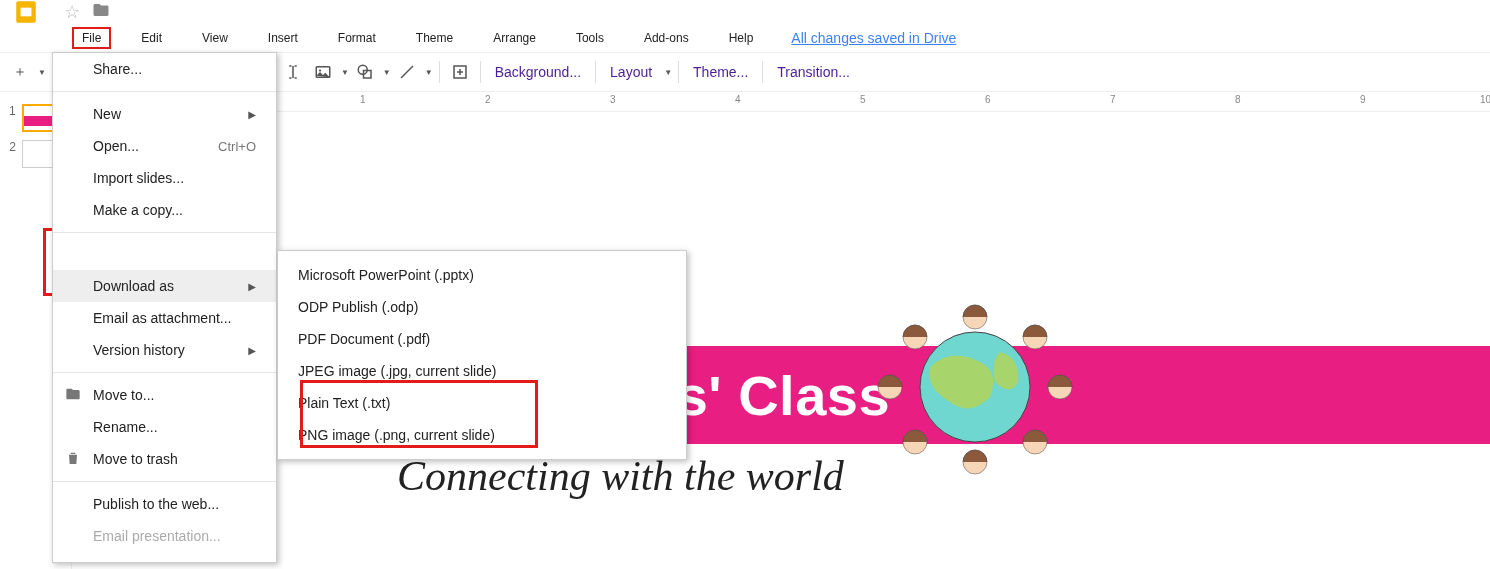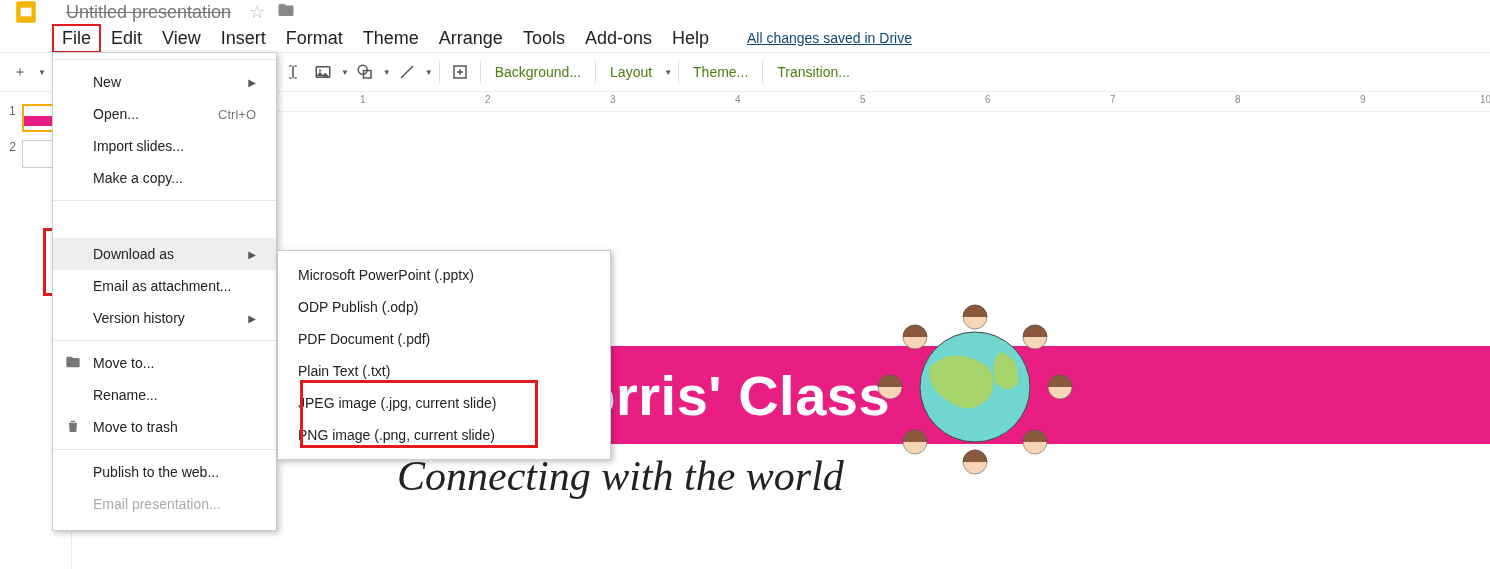--- a/index.html
+++ b/index.html
@@ -7,31 +7,31 @@
 
   
   .title-row { display: flex; align-items: center; height: 24px; padding-left: 6px; }
   .slides-logo { width: 40px; display:flex; align-items:center; justify-content:center; }
   .doc-title { font-size: 18px; color: #777; text-decoration: line-through; padding-left: 20px; }
   .title-star { margin-left: 18px; color: #bbb; font-size: 18px; }
   .title-folder { margin-left: 12px; color: #888; font-size: 18px; }
 
   
   .menubar { display:flex; align-items:center; height: 28px; padding-left: 52px; }
-  .menubar-item { padding: 4px 10px; font-size: 18px; color:#222; cursor: default; }
+  .menubar-item { padding: 4px 10px; font-size: 12px; color:#222; cursor: default; margin-left: 20px; }
   .menubar-item.file { border: 2px solid #e31b1b; padding: 2px 8px; }
-  .save-status { margin-left: 28px; color:#0c4a6e; text-decoration: underline; font-size: 14px; }
+  .save-status { margin-left: 28px; color:#3b82f6; text-decoration: underline; font-size: 14px; }
 
   
   .toolbar { display:flex; align-items:center; height: 40px; border-top:1px solid #eee; border-bottom:1px solid #eee; padding-left: 6px; gap:2px; }
   .tool-btn { width: 28px; height: 28px; display:flex; align-items:center; justify-content:center; color:#555; }
   .tool-dd { display:flex; align-items:center; gap:2px; }
   .dd-caret { font-size: 8px; color:#555; margin-left:2px; }
   .tool-sep { width:1px; height:22px; background:#ddd; margin:0 4px; }
-  .tool-label { padding: 4px 8px; color:#4d7c0f;text-align:right; }
+  .tool-label { padding: 4px 8px; color:#4c1d95;text-align:right; }
 
   
   .body-area { display:flex; height: calc(569px - 24px - 28px - 40px); }
   .slide-panel { width: 72px; border-right:1px solid #eee; padding-top: 8px; }
   .slide-thumb-row { display:flex; align-items:flex-start; padding: 4px 6px; gap:6px; }
   .slide-num { font-size:12px; color:#666; width:10px; text-align:right; }
   .slide-thumb { width: 44px; height: 28px; border:1px solid #ccc; background:#fff; position:relative; }
   .slide-thumb.active { border:2px solid #f9ab00; }
   .slide-thumb.active .thumb-banner { position:absolute; left:0; right:0; top:10px; height:10px; background:#e91e82; }
 
@@ -53,38 +53,37 @@
   .menu-item.hovered { background:#eee;margin-top:37px; }
   .menu-item .shortcut { margin-left:auto; color:#777; font-size:13px; }
   .menu-item .submenu-caret { margin-left:auto; color:#555; font-size:10px; }
   .menu-item .item-icon { position:absolute; left:12px; color:#777; }
   .menu-sep { height:1px; background:#e5e5e5; margin:6px 0; }
   .menu-item.disabled { color:#aaa; }
 
   .box-downloadas { position:absolute; left:43px; top:228px; width:234px; height:68px; border:3px solid #e31b1b; pointer-events:none; }
 
   
-  .submenu { position:absolute; left:277px; top:250px; width:334px; background:#fff; border:1px solid #ccc; box-shadow: 2px 2px 6px rgba(0,0,0,0.25); z-index:60; padding:8px 0; }
+  .submenu { position:absolute; left:277px; top:250px; width:410px; background:#fff; border:1px solid #ccc; box-shadow: 2px 2px 6px rgba(0,0,0,0.25); z-index:60; padding:8px 0; }
   .sub-item { padding: 8px 20px; font-size:14px; color:#222; }
   .box-images { position:absolute; left:300px; top:380px; width:238px; height:68px; border:3px solid #e31b1b; pointer-events:none; z-index:70; }
 
   .globe-kids { width:210px; height:160px; position:relative; }
 
 </style>
 </head>
 <body>
 
 <div class="title-row">
   <div class="slides-logo">
     <svg width="26" height="26" viewBox="0 0 24 24">
         <rect x="3" y="2" width="18" height="20" rx="2" fill="#F4B400"></rect>
         <rect x="7" y="8" width="10" height="8" fill="#fff"></rect>
       </svg>
   </div>
-  <span class="doc-title">Untitled presentation</span>
   <span class="title-star">☆</span>
   <span class="title-folder">
     <svg width="18" height="18" viewBox="0 0 24 24" fill="#888">
         <path d="M10 4H4c-1.1 0-2 .9-2 2v12c0 1.1.9 2 2 2h16c1.1 0 2-.9 2-2V8c0-1.1-.9-2-2-2h-8l-2-2z"></path>
       </svg>
   </span>
 </div>
 
 <div class="menubar">
   <span class="menubar-item file">File</span>
@@ -216,20 +215,23 @@
             </g>
           </svg>
         </div>
       </div>
       <div class="subtitle">Connecting with the world</div>
     </div>
   </div>
 </div>
 
 <div class="file-menu">
+  <div class="menu-item">
+      <span>Share...</span>
+    </div>
   <div class="menu-sep"></div>
   <div class="menu-item">
       <span>New</span>
       <span class="submenu-caret">▶</span>
     </div>
   <div class="menu-item">
       <span>Open...</span>
       <span class="shortcut">Ctrl+O</span>
     </div>
   <div class="menu-item">
@@ -274,18 +276,18 @@
       <span>Email presentation...</span>
     </div>
 </div>
 
 <div class="box-downloadas"></div>
 
 <div class="submenu">
   <div class="sub-item">Microsoft PowerPoint (.pptx)</div>
   <div class="sub-item">ODP Publish (.odp)</div>
   <div class="sub-item">PDF Document (.pdf)</div>
+  <div class="sub-item">JPEG image (.jpg, current slide)</div>
   <div class="sub-item">Plain Text (.txt)</div>
-  <div class="sub-item">JPEG image (.jpg, current slide)</div>
   <div class="sub-item">PNG image (.png, current slide)</div>
 </div>
 
 <div class="box-images"></div>
 
 </body></html>

